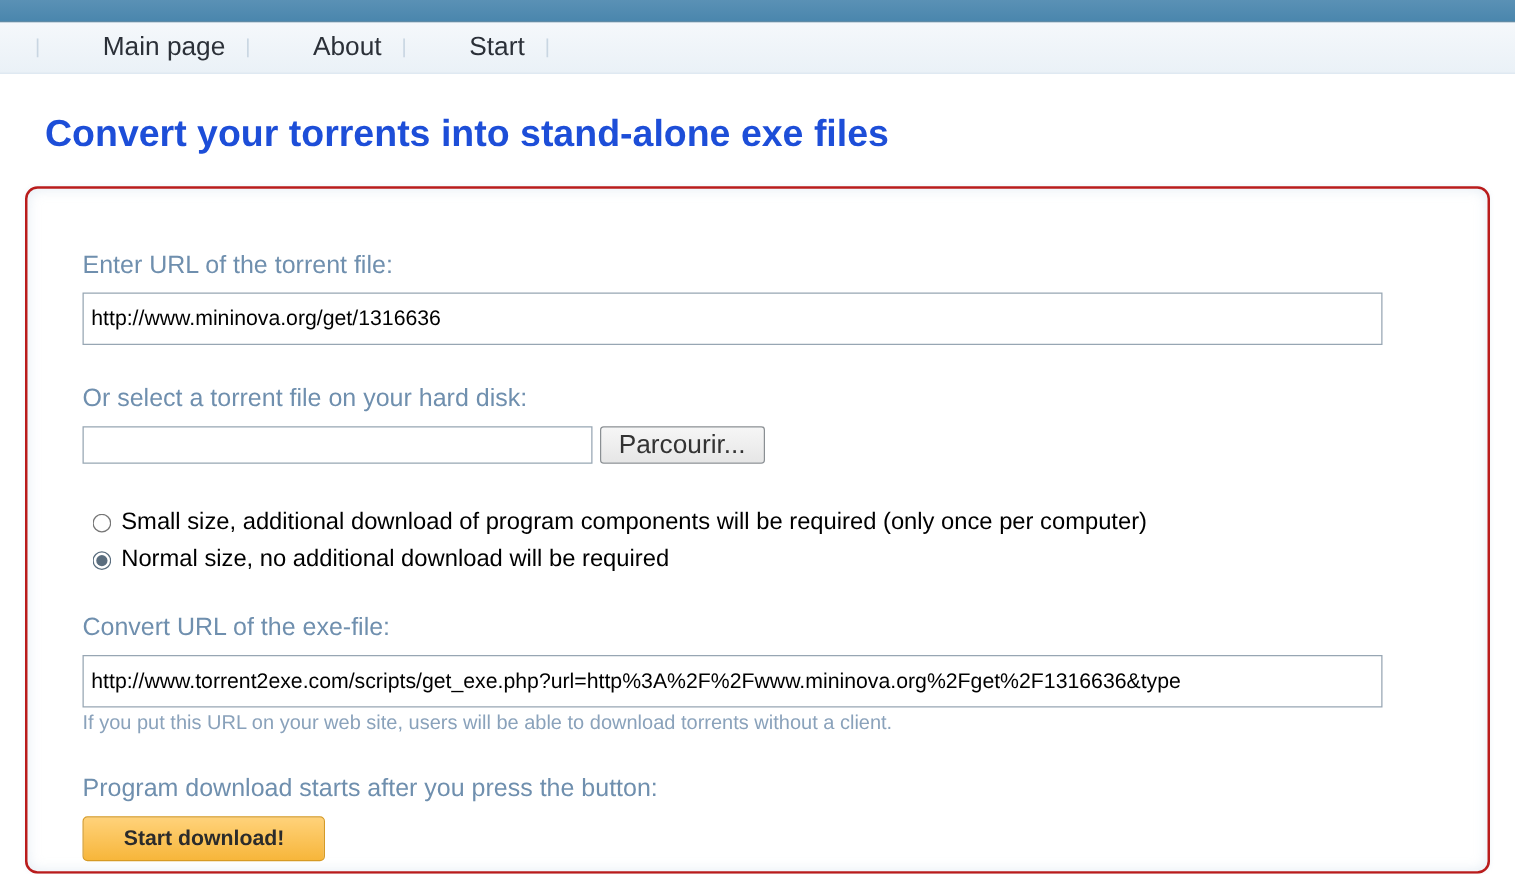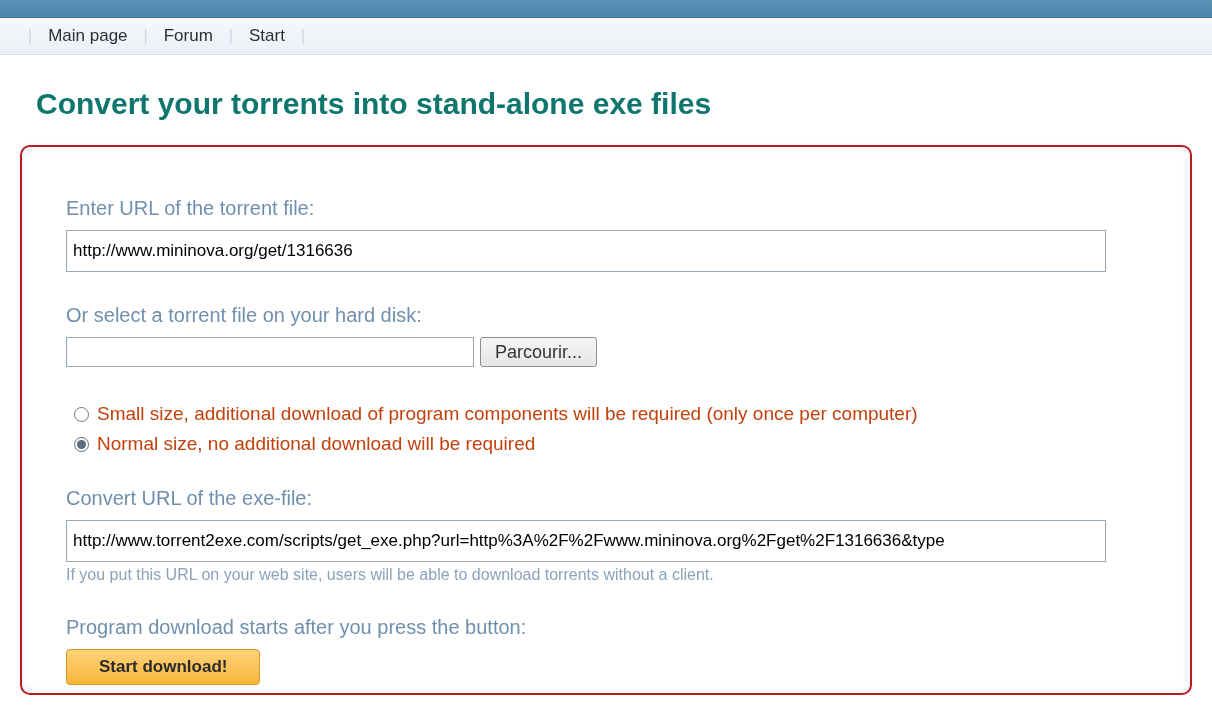--- a/index.html
+++ b/index.html
@@ -21,27 +21,28 @@
     display: flex;
     align-items: center;
   }
   .nav-bar .divider {
     color: #c9d6e2;
     margin: 0 8px;
     font-size: 16px;
   }
   .nav-link {
     color: #2b3038;
-    font-size: 17px;
+    font-size: 21px;
     text-decoration: none;
     padding: 2px 8px;
     cursor: pointer;
+    margin-left: 34px;
   }
   .page-title {
-    color: #0f766e;
+    color: #1d4ed8;
     font-size: 30px;
     font-weight: bold;
     margin: 32px 0 24px 36px;
   }
   .panel {
     margin: 0 20px 0 20px;
     border: 2px solid #b91c1c;
     border-radius: 10px;
     box-shadow: 0 0 10px rgba(173,199,222,0.35) inset, 0 0 4px rgba(173,199,222,0.2);
     padding: 50px 44px 8px 44px;
@@ -74,37 +75,37 @@
     border: 1px solid #97a6b3;
     padding: 2px 6px;
     font-size: 17px;
   }
   .browse-btn {
     height: 30px;
     padding: 0 14px;
     background: linear-gradient(#f6f6f6, #e6e6e6);
     border: 1px solid #8a8f93;
     border-radius: 3px;
-    font-size: 18px;
+    font-size: 21px;
     color: #333;
     cursor: pointer;
   }
   .radio-row {
     display: flex;
     align-items: center;
     gap: 8px;
     padding: 4px 0 4px 8px;
   }
   .radio-row input[type="radio"] {
     width: 15px; height: 15px;
     accent-color: #5a6d7e;
     cursor: pointer;
   }
   .radio-label {
-    color: #c2410c;
+    color: #000000;
     font-size: 19px;
   }
   .note {
     color: #8aa2bb;
     font-size: 16px;
     margin-top: 4px;
   }
   .start-btn {
     display: inline-block;
     padding: 7px 32px;
@@ -120,21 +121,21 @@
 </style>
 </head>
 <body>
 
 <div class="top-bar"></div>
 
 <div class="nav-bar">
   <span class="divider">|</span>
   <a class="nav-link">Main page</a>
   <span class="divider">|</span>
-  <a class="nav-link">Forum</a>
+  <a class="nav-link">About</a>
   <span class="divider">|</span>
   <a class="nav-link">Start</a>
   <span class="divider">|</span>
 </div>
 
 <h1 class="page-title">Convert your torrents into stand-alone exe files</h1>
 
 <div class="panel">
 
   <div class="section">

